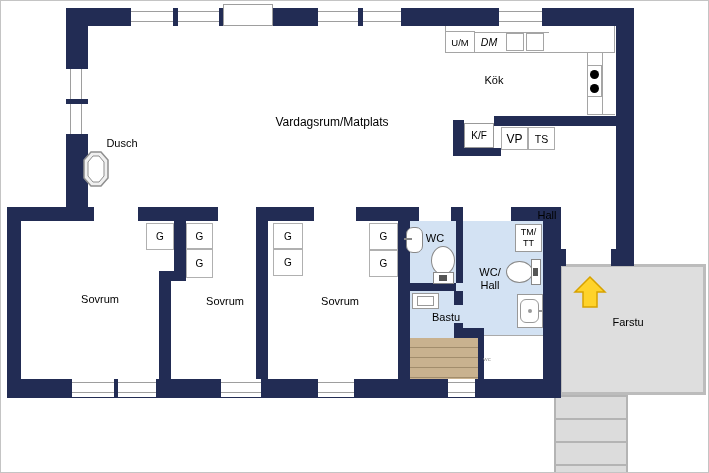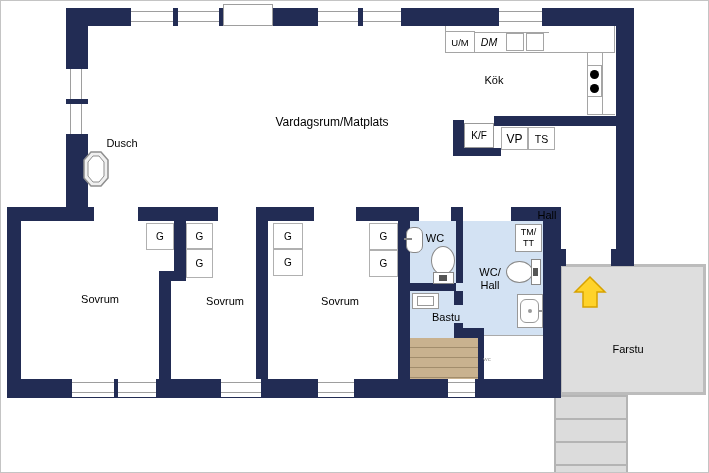--- a/index.html
+++ b/index.html
@@ -159,16 +159,16 @@
   <div class="lbl" style="left:546px;top:180px;margin-top:34px;">Hall</div>
   <div class="lbl" style="left:99px;top:298px;">Sovrum</div>
   <div class="lbl" style="left:224px;top:300px;">Sovrum</div>
   <div class="lbl" style="left:339px;top:300px;">Sovrum</div>
   <div class="lbl" style="left:434px;top:237px;">WC</div>
   <div class="lbl" style="left:489px;top:278px;">
     <div>WC/</div>
     <div>Hall</div>
   </div>
   <div class="lbl" style="left:445px;top:316px;">Bastu</div>
-  <div class="lbl" style="left:627px;top:321px;margin-top:27px;">Farstu</div>
+  <div class="lbl" style="left:627px;top:321px;">Farstu</div>
   <div class="lbl" style="left:486px;top:358px;font-size:6px;color:#999;">wc</div>
 
 </div>
 
 </body></html>

